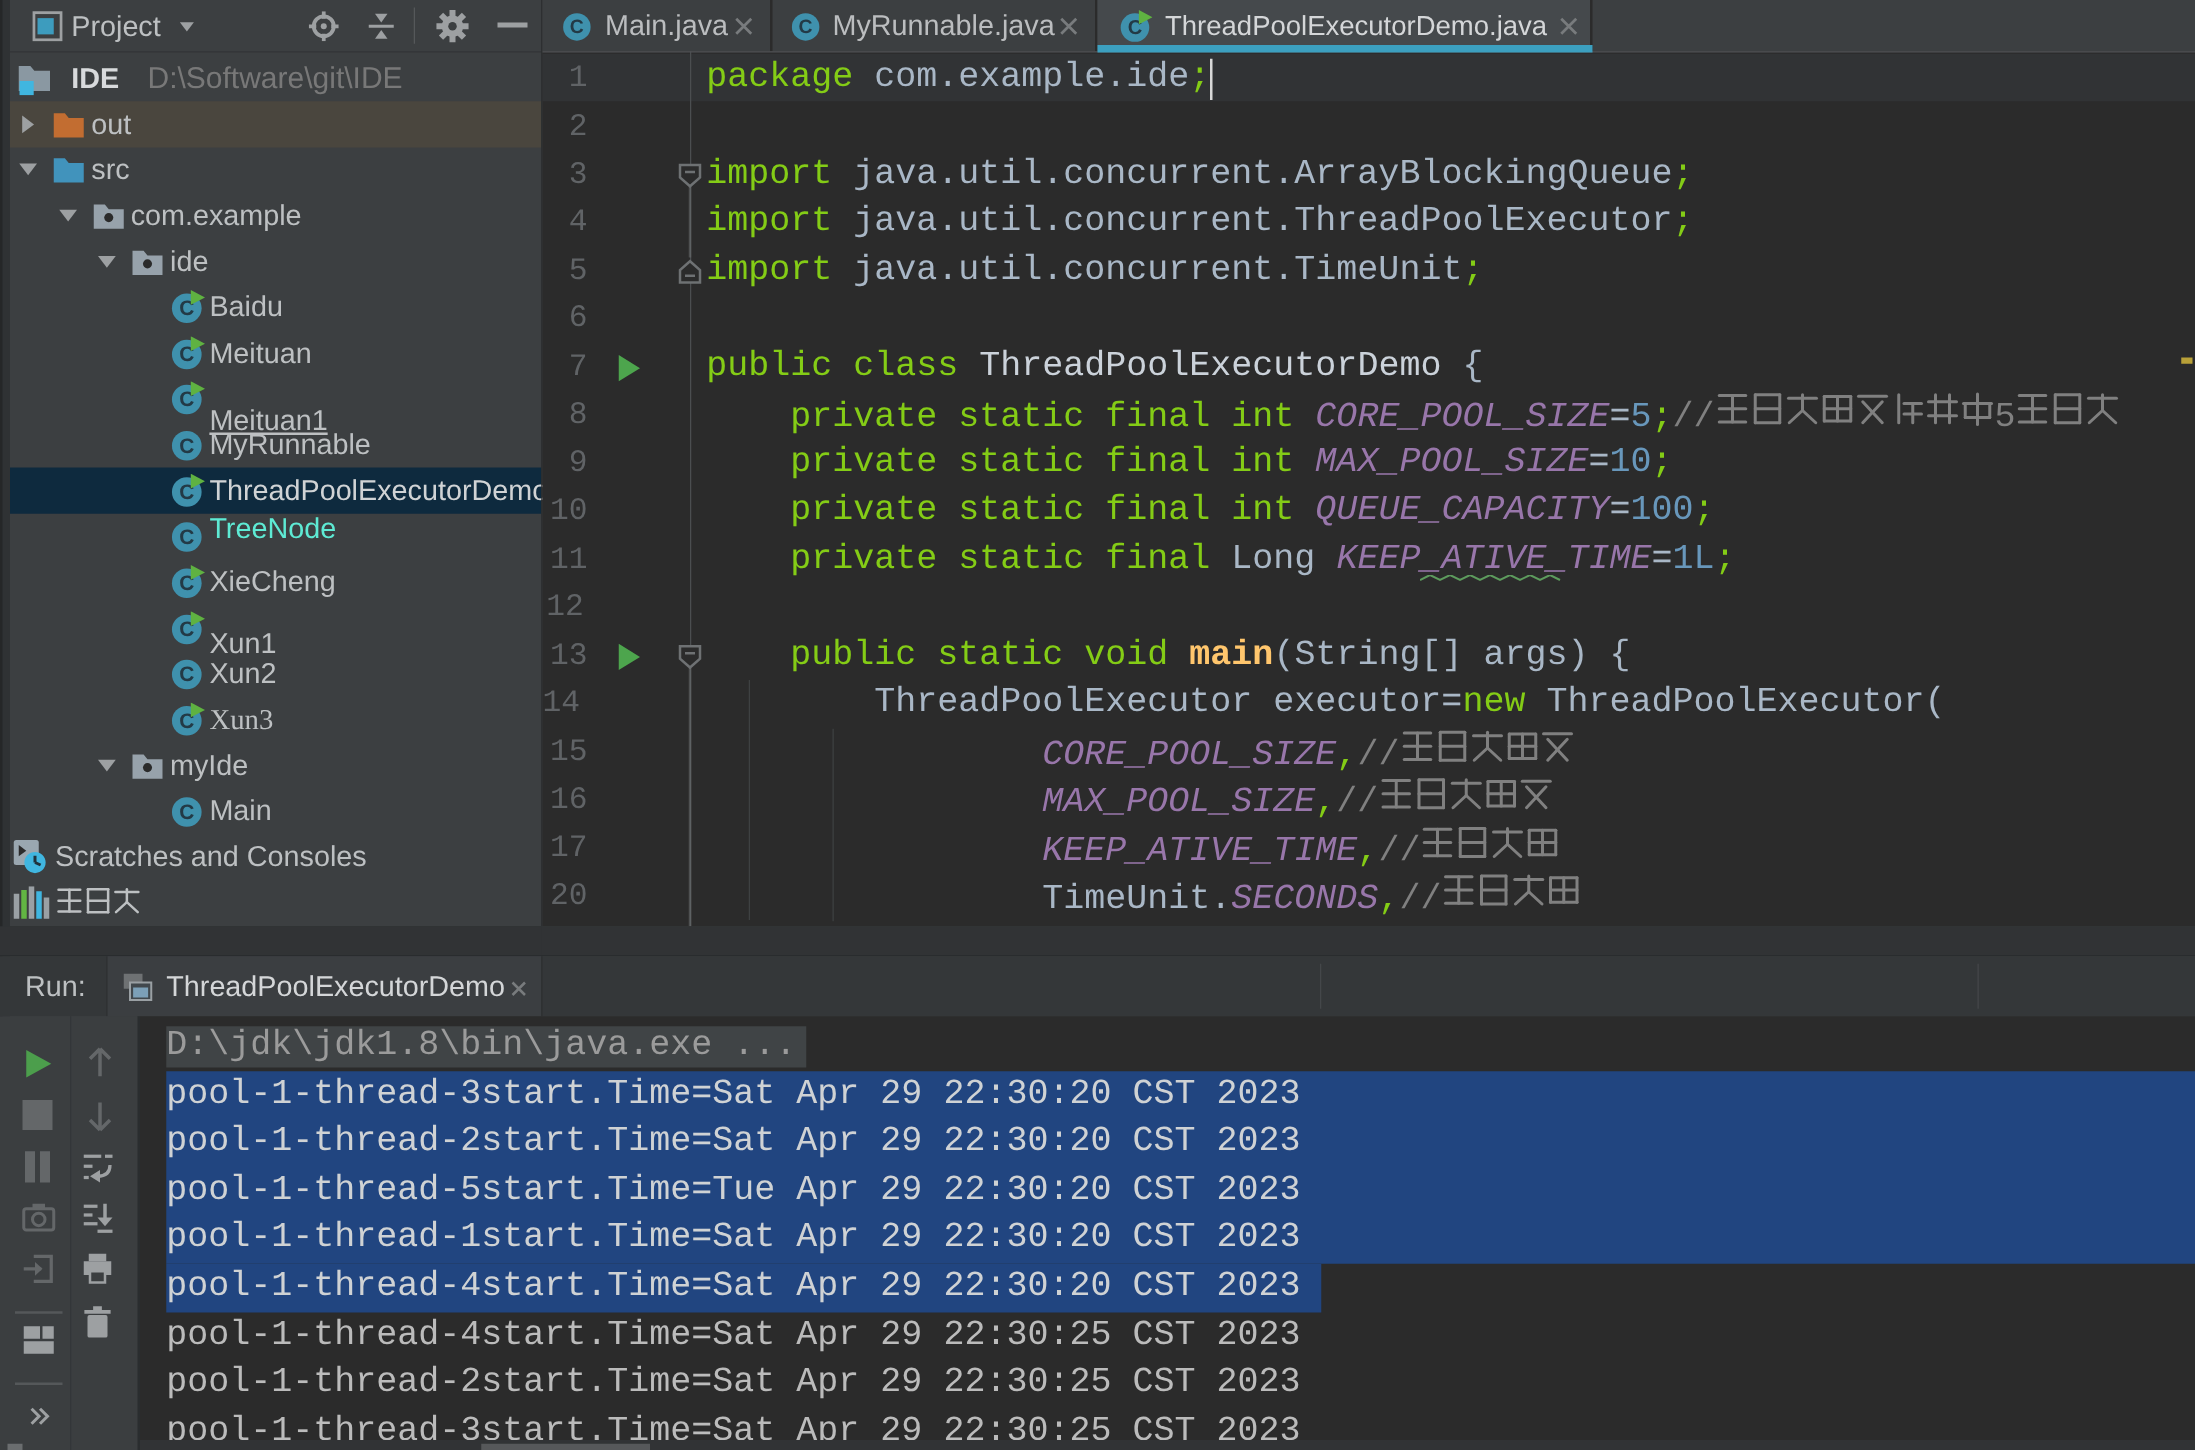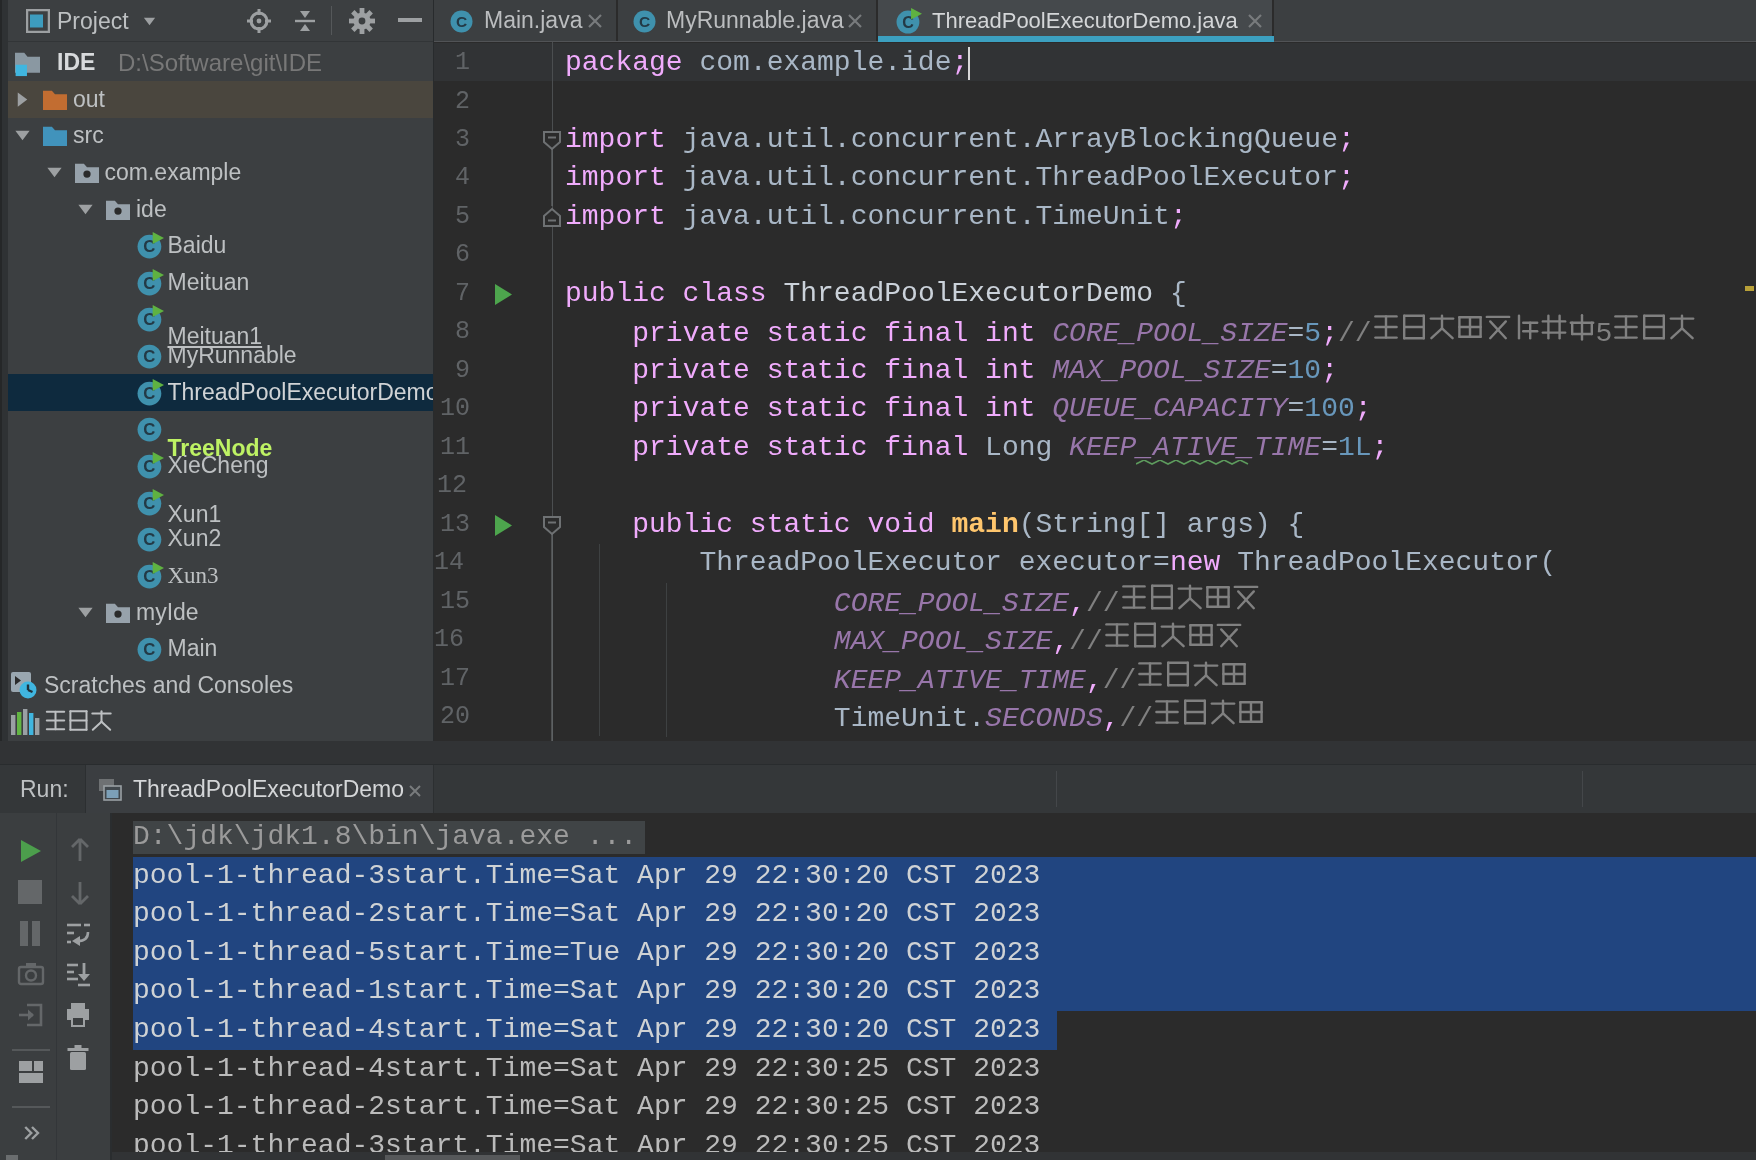--- a/index.html
+++ b/index.html
@@ -1,18 +1,18 @@
 <!DOCTYPE html>
 <html><head><meta charset="utf-8"><style>
 html,body{margin:0;padding:0;width:1756px;height:1160px;overflow:hidden;background:#3c3f41;
 font-family:"Liberation Sans",sans-serif;}
 .abs{position:absolute;}
 .mono{font-family:"Liberation Mono",monospace;font-size:28.0px;white-space:pre;}
 .codeline{position:absolute;height:38.47px;line-height:38.47px;color:#a9b7c6;}
-.k{color:#f0abfc;text-align:center;} .n{color:#6897bb;} .c{color:#808080;} .f{color:#9876aa;font-style:italic;}
+.k{color:#84cc16;text-align:center;} .n{color:#6897bb;} .c{color:#808080;} .f{color:#9876aa;font-style:italic;}
 .fn{color:#ffc66d;font-weight:bold;}
 .trow{position:absolute;height:37px;line-height:37px;color:#bdc0c2;font-size:23px;white-space:pre;}
 </style></head><body>
 <div class="abs" style="left:0;top:0;width:1756px;height:1160px;background:#3c3f41"></div>
 <div class="abs" style="left:0;top:0;width:8px;height:1160px;background:#2f3234"></div>
 <div class="abs" style="left:0;top:0;width:2px;height:1160px;background:#252728"></div>
 <div class="abs" style="left:8px;top:0;width:425px;height:41px;background:#3c3f41;border-bottom:1px solid #323537"></div>
 <svg class="abs" style="left:26px;top:9px" width="24" height="24" viewBox="0 0 24 24">
 <rect x="1" y="1" width="22" height="22" fill="none" stroke="#9da0a2" stroke-width="2.5"></rect>
 <rect x="4" y="5.5" width="13" height="13" fill="#3d9cbe"></rect>
@@ -112,21 +112,21 @@
 <svg style="position:absolute;left:136.5px;top:378.76px" width="27" height="27" viewBox="0 0 27 27">
 <circle cx="12.42" cy="14.580000000000002" r="11.88" fill="#3f91ad"></circle>
 <text x="12.42" y="14.580000000000002" text-anchor="middle" dominant-baseline="central" font-family="Liberation Sans" font-weight="bold" font-size="16.74" fill="#233a46">C</text>
 <path d="M15.659999999999998,0.0 L27.0,5.94 L15.659999999999998,11.88 Z" fill="#5fb241"></path>
   </svg>
 <div class="trow" style="left:167.5px;top:373.8px;color:#d0d3d5;">ThreadPoolExecutorDemo</div>
 <svg style="position:absolute;left:136.5px;top:415.4px" width="27" height="27" viewBox="0 0 27 27">
 <circle cx="12.42" cy="14.580000000000002" r="11.88" fill="#3f91ad"></circle>
 <text x="12.42" y="14.580000000000002" text-anchor="middle" dominant-baseline="central" font-family="Liberation Sans" font-weight="bold" font-size="16.74" fill="#233a46">C</text>
 </svg>
-<div class="trow" style="left:167.5px;top:430px;color:#bef264;font-weight:bold;">TreeNode</div>
+<div class="trow" style="left:167.5px;top:404px;color:#5eead4;">TreeNode</div>
 <svg style="position:absolute;left:136.5px;top:452.04px" width="27" height="27" viewBox="0 0 27 27">
 <circle cx="12.42" cy="14.580000000000002" r="11.88" fill="#3f91ad"></circle>
 <text x="12.42" y="14.580000000000002" text-anchor="middle" dominant-baseline="central" font-family="Liberation Sans" font-weight="bold" font-size="16.74" fill="#233a46">C</text>
 <path d="M15.659999999999998,0.0 L27.0,5.94 L15.659999999999998,11.88 Z" fill="#5fb241"></path>
   </svg>
 <div class="trow" style="left:167.5px;top:447.0px;color:#bdc0c2;">XieCheng</div>
 <svg style="position:absolute;left:136.5px;top:488.68px" width="27" height="27" viewBox="0 0 27 27">
 <circle cx="12.42" cy="14.580000000000002" r="11.88" fill="#3f91ad"></circle>
 <text x="12.42" y="14.580000000000002" text-anchor="middle" dominant-baseline="central" font-family="Liberation Sans" font-weight="bold" font-size="16.74" fill="#233a46">C</text>
 <path d="M15.659999999999998,0.0 L27.0,5.94 L15.659999999999998,11.88 Z" fill="#5fb241"></path>
@@ -233,21 +233,21 @@
 <div class="codeline mono" style="left:434px;top:236.3px;width:36px;text-align:right;color:#606366;font-size:25px">6</div>
 <div class="codeline mono" style="left:434px;top:274.8px;width:36px;text-align:right;color:#606366;font-size:25px">7</div>
 <div class="codeline mono" style="left:434px;top:313.3px;width:36px;text-align:right;color:#606366;font-size:25px">8</div>
 <div class="codeline mono" style="left:434px;top:351.8px;width:36px;text-align:right;color:#606366;font-size:25px">9</div>
 <div class="codeline mono" style="left:434px;top:390.2px;width:36px;text-align:right;color:#606366;font-size:25px">10</div>
 <div class="codeline mono" style="left:434px;top:428.7px;width:36px;text-align:right;color:#606366;font-size:25px">11</div>
 <div class="codeline mono" style="left:434px;top:467.2px;width:36px;text-align:center;color:#606366;font-size:25px">12</div>
 <div class="codeline mono" style="left:434px;top:505.6px;width:36px;text-align:right;color:#606366;font-size:25px">13</div>
 <div class="codeline mono" style="left:434px;top:544.1px;width:36px;color:#606366;font-size:25px">14</div>
 <div class="codeline mono" style="left:434px;top:582.6px;width:36px;text-align:right;color:#606366;font-size:25px">15</div>
-<div class="codeline mono" style="left:434px;top:621.0px;width:36px;text-align:left;color:#606366;font-size:25px">16</div>
+<div class="codeline mono" style="left:434px;top:621.0px;width:36px;text-align:right;color:#606366;font-size:25px">16</div>
 <div class="codeline mono" style="left:434px;top:659.5px;width:36px;text-align:right;color:#606366;font-size:25px">17</div>
 <div class="codeline mono" style="left:434px;top:698.0px;width:36px;text-align:right;color:#606366;font-size:25px">20</div>
 <svg class="abs" style="left:493px;top:283px" width="21" height="23" viewBox="0 0 21 23">
     <path d="M2,1 L19,11.5 L2,22 Z" fill="#4da54d"></path>
   </svg>
 <svg class="abs" style="left:493px;top:514px" width="21" height="23" viewBox="0 0 21 23">
     <path d="M2,1 L19,11.5 L2,22 Z" fill="#4da54d"></path>
   </svg>
 <svg class="abs" style="left:541px;top:129px" width="22" height="23" viewBox="0 0 22 23">
     <path d="M3,3 L19,3 L19,13 L11,20 L3,13 Z" fill="#2b2b2b" stroke="#6e7173" stroke-width="2"></path>

